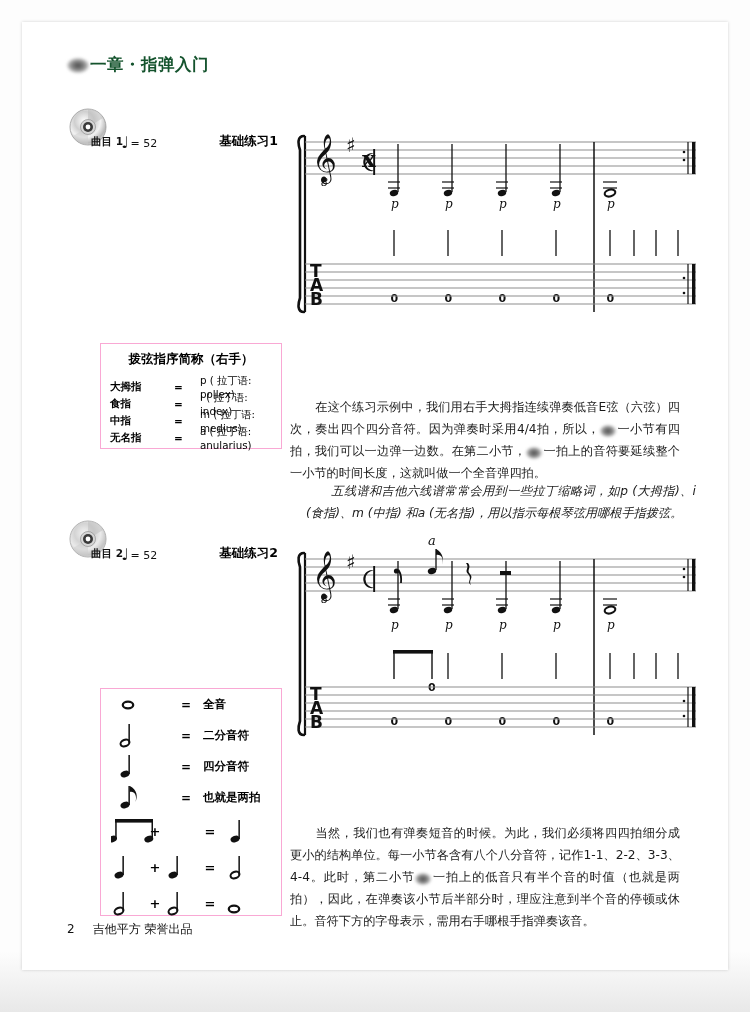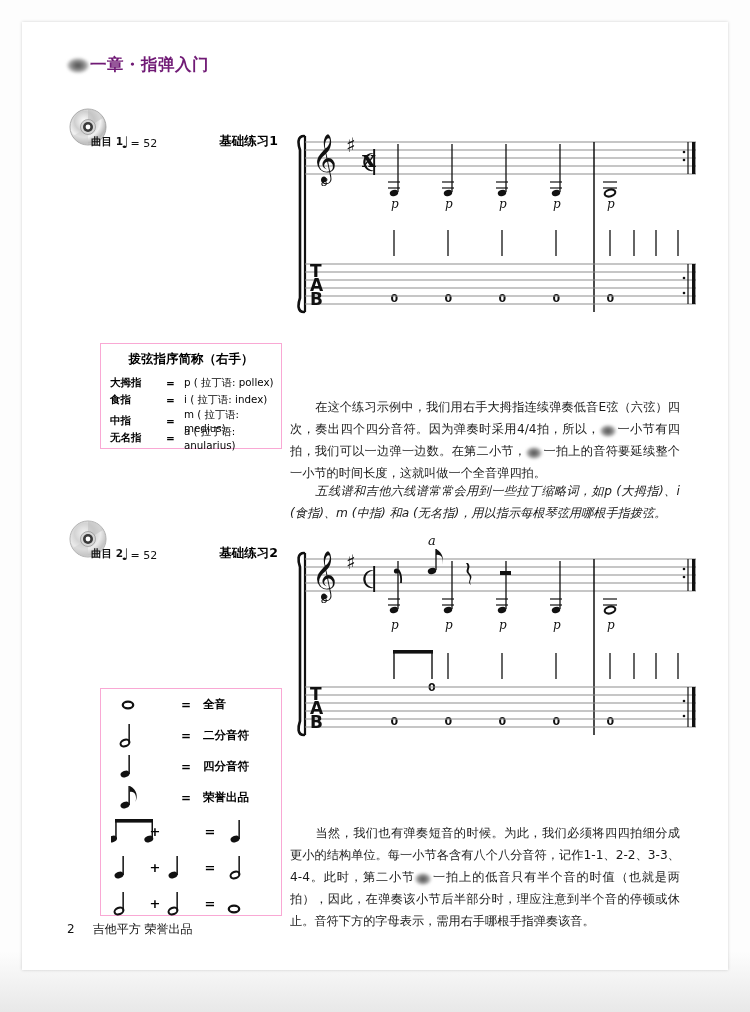--- a/index.html
+++ b/index.html
@@ -54,21 +54,21 @@
   .redact-blob.sm {
     width: 16px;
     height: 12px;
     margin: 0 1px -2px 0;
     filter: blur(1.5px);
   }
   #chapter-title-text {
     font-family: "DejaVu Serif", "Liberation Serif", serif;
     font-size: 16.5px;
     font-weight: bold;
-    color: #701a75;
+    color: #14532d;
     letter-spacing: 0.5px;
   }
 
   
   .exercise-head {
     position: absolute;
     display: flex;
     align-items: flex-end;
     height: 40px;
   }
@@ -143,20 +143,21 @@
     font-family: "DejaVu Sans", "Liberation Sans", sans-serif;
   }
   .finger-row {
     display: grid;
     grid-template-columns: 56px 18px 1fr;
     align-items: center;
     font-size: 10.5px;
     padding: 0 0 0 9px;
     height: 17px;
     color: #000;
+    gap: 8px;
   }
   .finger-cn { font-weight: bold; font-family: "DejaVu Sans", "Liberation Sans", sans-serif; }
   .finger-eq { text-align: left; font-weight: bold; }
   .finger-lat { font-family: "DejaVu Sans", "Liberation Sans", sans-serif; font-size: 10.3px; }
 
   #note-value-box {
     left: 78px;
     top: 666px;
     width: 182px;
     height: 228px;
@@ -383,21 +384,21 @@
       <span class="finger-cn">无名指</span>
       <span class="finger-eq">=</span>
       <span class="finger-lat">a ( 拉丁语: anularius)</span>
     </div>
   </div>
 
   <div class="body-para" style="left:268px; top:326px; width:390px;">
     <span class="indent"></span><span>在这个练习示例中，我们用右手大拇指连续弹奏低音E弦（六弦）四次，奏出四个四分音符。因为弹奏时采用4/4拍，所以，</span><span class="redact-blob sm"></span><span>一小节有四拍，我们可以一边弹一边数。在第二小节，</span><span class="redact-blob sm"></span><span>一拍上的音符要延续整个一小节的时间长度，这就叫做一个全音弹四拍。</span>
   </div>
 
-  <div class="body-para italic" style="left:268px; top:410px; width:390px;">
+  <div class="body-para italic" style="left:284px; top:410px; width:390px;">
     <span class="indent"></span><span>五线谱和吉他六线谱常常会用到一些拉丁缩略词，如p (大拇指)、i (食指)、m (中指) 和a (无名指)，用以指示每根琴弦用哪根手指拨弦。</span>
   </div>
 
   <div class="exercise-head" style="left:45px; top:500px;">
     <div class="cd-icon">
       <svg width="44" height="44" viewBox="0 0 44 44">
         <circle cx="21" cy="21" r="18" fill="url(#cdg)" stroke="#9b9b9b" stroke-width="0.8"></circle>
         <circle cx="21" cy="21" r="18" fill="#dedede" opacity="0.35"></circle>
         <path d="M21 3 A18 18 0 0 1 36 12 L21 21 Z" fill="#bdbdbd" opacity="0.55"></path>
         <path d="M6 30 A18 18 0 0 0 21 39 L21 21 Z" fill="#c9c9c9" opacity="0.45"></path>
@@ -575,21 +576,21 @@
 
     <div class="nv-row">
       <span class="nv-glyph-cell">
         <svg width="24" height="31" viewBox="0 0 24 31">
           <ellipse cx="8" cy="23" rx="4.6" ry="3.2" fill="#111" transform="rotate(-20 8 23)"></ellipse>
           <rect x="11.4" y="4" width="1.5" height="19" fill="#111"></rect>
           <path d="M12.9 4 C20 8 21 14 18.5 20 C20.5 13 17 9 12.9 10 Z" fill="#111"></path>
         </svg>
       </span>
       <span class="nv-eq">=</span>
-      <span class="nv-label">荣誉出品</span>
+      <span class="nv-label">也就是两拍</span>
     </div>
 
     <div class="nv-eqrow">
       <span class="nv-cell">
         <svg width="50" height="36" viewBox="0 0 50 36" style="position:absolute;left:0;top:0">
           <rect x="4" y="6" width="38" height="3.6" fill="#111"></rect>
           <rect x="4.2" y="7" width="1.5" height="19" fill="#111"></rect>
           <rect x="40.5" y="7" width="1.5" height="19" fill="#111"></rect>
           <ellipse cx="1.5" cy="26" rx="4.6" ry="3.2" fill="#111" transform="rotate(-20 1.5 26)"></ellipse>
           <ellipse cx="37.8" cy="26" rx="4.6" ry="3.2" fill="#111" transform="rotate(-20 37.8 26)"></ellipse>

